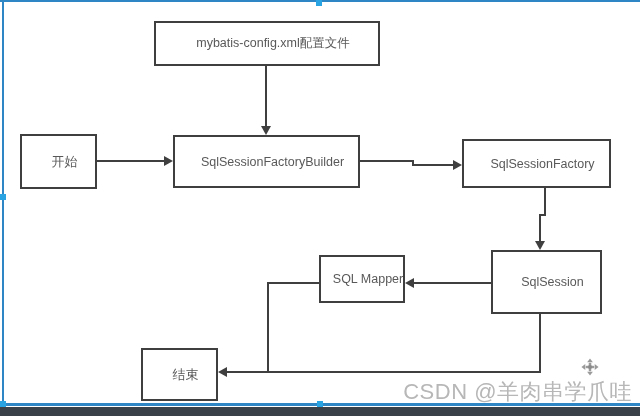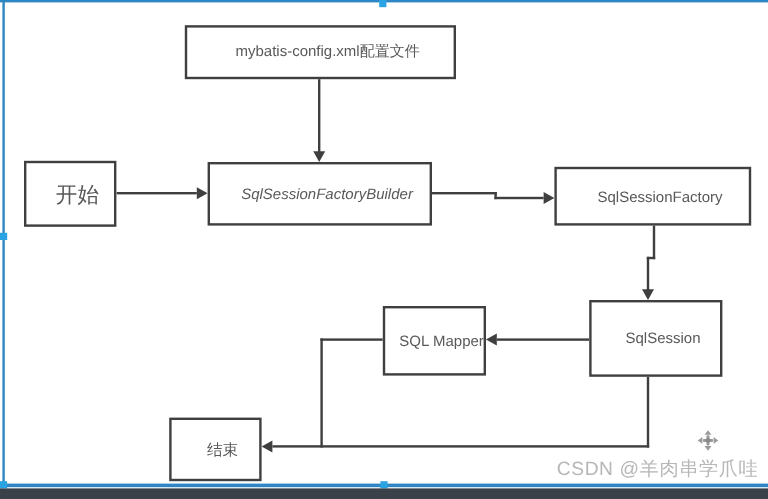--- a/index.html
+++ b/index.html
@@ -6,25 +6,25 @@
   body{width:640px;height:416px;overflow:hidden;background:#fff;
        font-family:"Liberation Sans","DejaVu Sans",sans-serif;}
   .stage{position:relative;width:640px;height:416px;background:#ffffff;}
   *{box-sizing:border-box;}
 
   
   .node{position:absolute;background:#fff;border:2px solid #3f3f3f;
         display:flex;align-items:center;justify-content:center;
         font-size:12.5px;color:#595959;text-align:center;white-space:nowrap;padding-left:12px;}
   .node-config {left:154px;top:21px; width:226px;height:45px;}
-  .node-start  {left:20px; top:134px;width:77px; height:55px;font-size:18px;}
-  .node-builder{left:173px;top:135px;width:187px;height:53px;font-style:italic;}
-  .node-factory{left:462px;top:139px;width:164px;height:49px;}
+  .node-start  {left:20px; top:134px;width:77px; height:55px;font-size:13px;}
+  .node-builder{left:173px;top:135px;width:187px;height:53px;}
+  .node-factory{left:462px;top:139px;width:149px;height:49px;}
   .node-session{left:491px;top:250px;width:111px; height:64px;}
-  .node-mapper {left:319px;top:255px;width:86px; height:58px;align-items:center;}
+  .node-mapper {left:319px;top:255px;width:86px; height:48px;align-items:center;}
   .node-end    {left:141px;top:348px;width:77px; height:53px;font-size:13px;}
 
   
   .seg{position:absolute;background:#3f3f3f;}
   .ah{position:absolute;width:0;height:0;}
   .ah-down {border-left:5px solid transparent;border-right:5px solid transparent;border-top:9px solid #3f3f3f;}
   .ah-right{border-top:5px solid transparent;border-bottom:5px solid transparent;border-left:9px solid #3f3f3f;}
   .ah-left {border-top:5px solid transparent;border-bottom:5px solid transparent;border-right:9px solid #3f3f3f;}
 
   
@@ -34,21 +34,21 @@
   .sel-bottom{left:0;top:403px;width:640px;height:3px;}
   .handle{position:absolute;width:6px;height:6px;background:#2aa3e3;}
   .h-top-center   {left:316px;top:0px;}
   .h-left-middle  {left:0px;  top:194px;}
   .h-bottom-center{left:317px;top:401px;}
   .h-bottom-left  {left:0px;  top:401px;}
 
   .bottom-bar{position:absolute;left:0;top:407px;width:640px;height:9px;background:#3a4149;}
 
   .watermark{position:absolute;right:8px;top:381px;height:22px;line-height:22px;
-             font-size:16px;color:#b7b7b7;letter-spacing:0.5px;white-space:nowrap;}
+             font-size:22px;color:#b7b7b7;letter-spacing:0.5px;white-space:nowrap;}
   .move-icon{position:absolute;left:581px;top:358px;width:18px;height:18px;}
 </style>
 </head>
 <body>
 
 <div class="stage">
 
   <div class="sel sel-top"></div>
   <div class="sel sel-left"></div>
   <div class="sel sel-bottom"></div>

